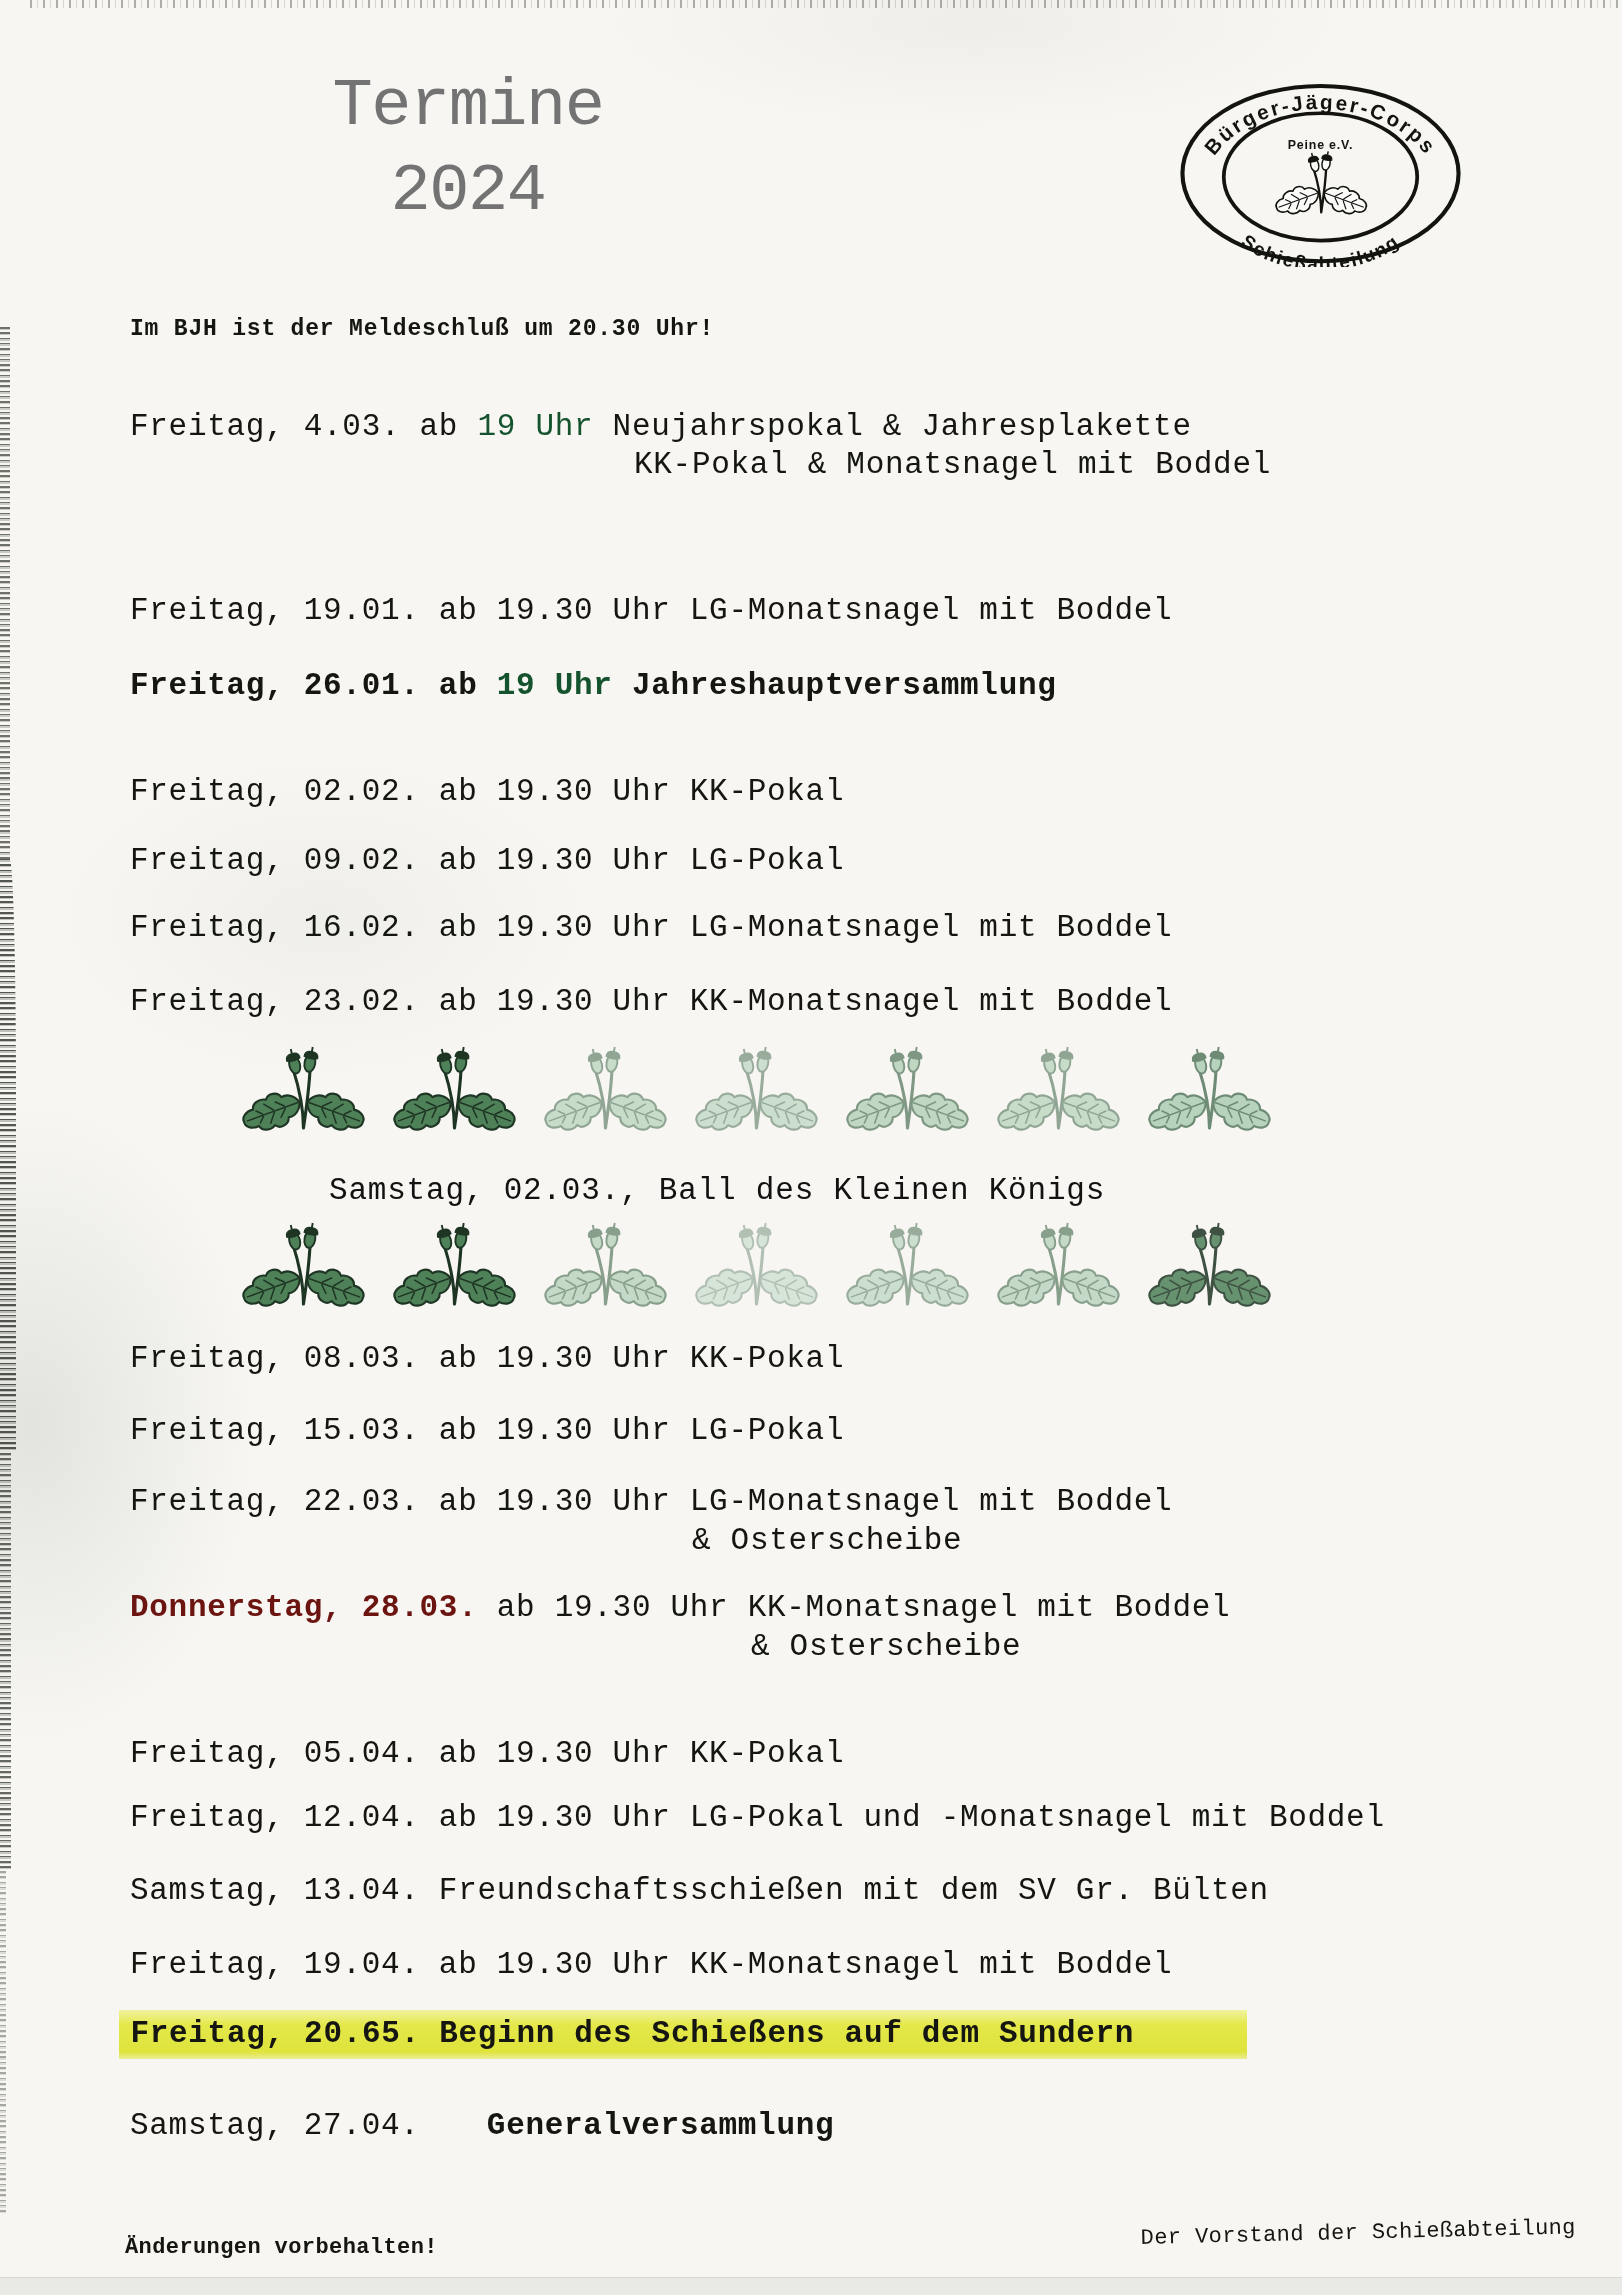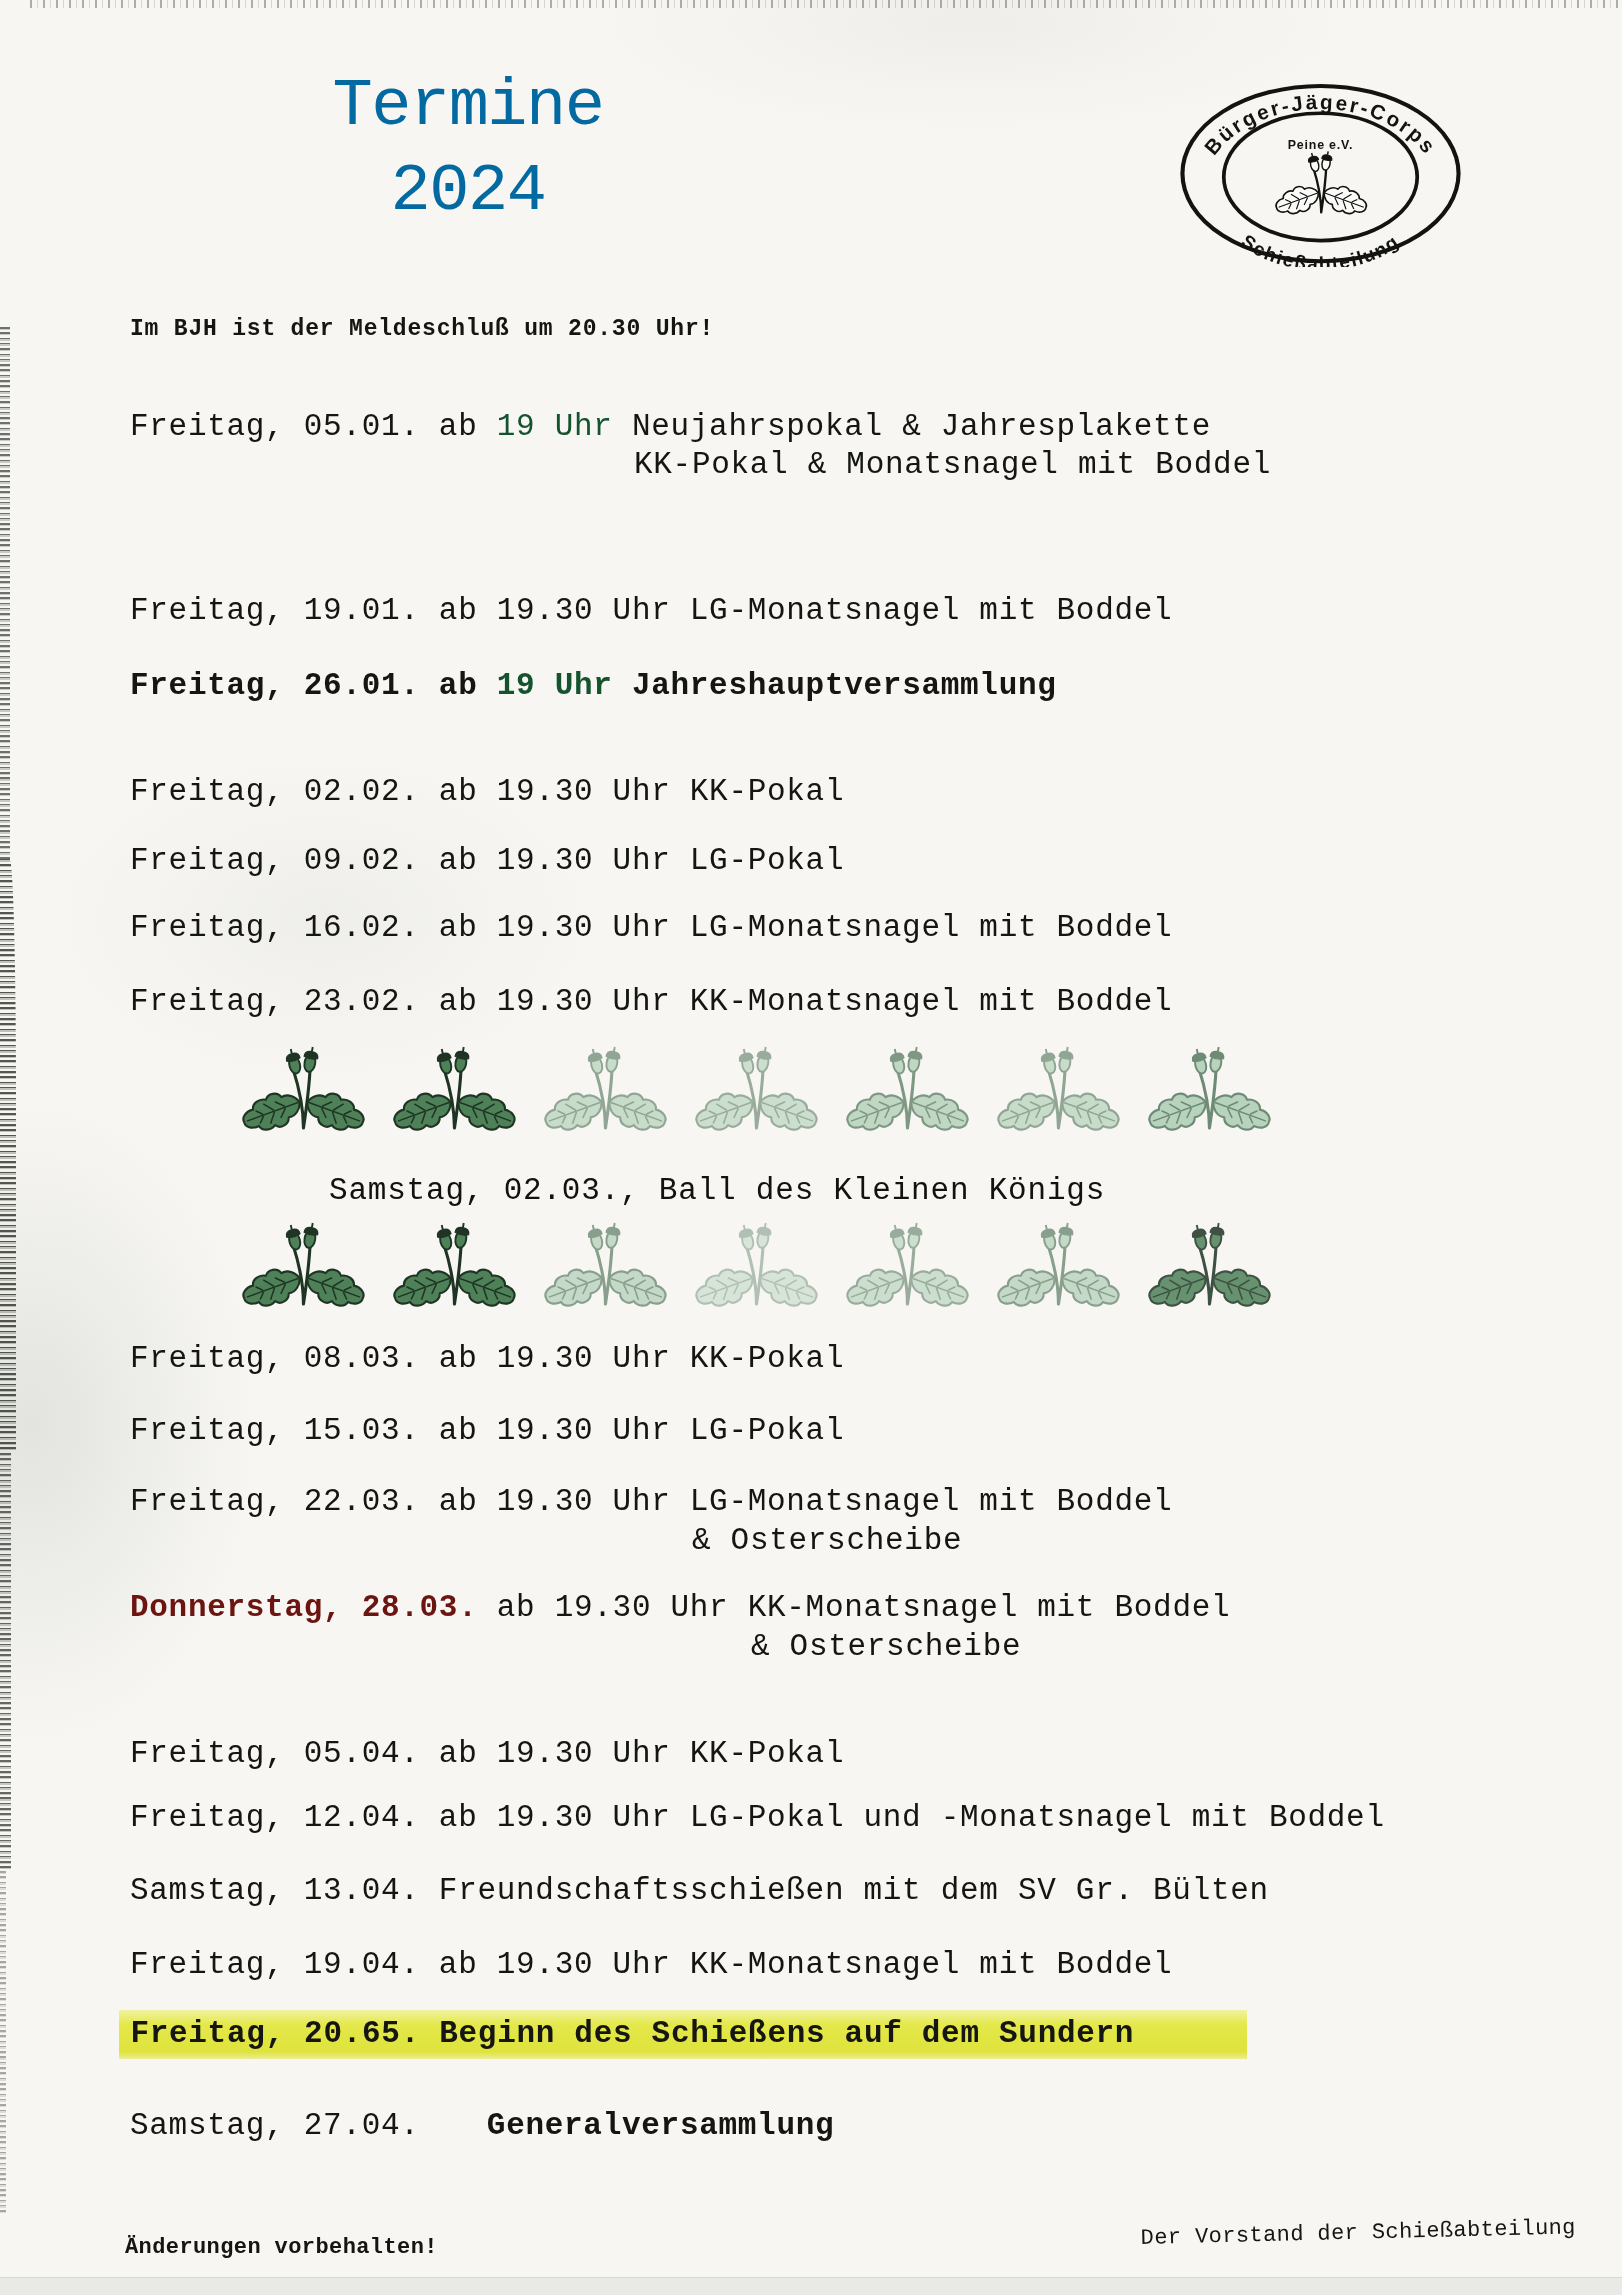--- a/index.html
+++ b/index.html
@@ -14,21 +14,21 @@
         background:repeating-linear-gradient(90deg, rgba(40,42,36,.8) 0 2.3px, rgba(40,42,36,0) 2.3px 6.8px, rgba(40,42,36,.35) 6.8px 8.4px, rgba(40,42,36,0) 8.4px 13px);}
   .bottom-strip{position:absolute;left:0;bottom:0;width:100%;height:16.7px;background:#e9e9e6;border-top:0.8px solid #d6d6d2;}
   .edge{position:absolute;left:0;
         background:repeating-linear-gradient(180deg, rgba(32,38,30,.85) 0 1.5px, rgba(95,100,88,.4) 1.5px 3px, rgba(255,255,255,0) 3px 5.3px);}
   .edge.a{top:327px;height:532px;width:10px;opacity:.75;}
   .edge.b{top:859px;height:593px;width:16px;opacity:.9;border-top-right-radius:40%;}
   .edge.c{top:1453px;height:418px;width:10.6px;opacity:.8;}
   .edge.d{top:1871px;height:342px;width:6px;opacity:.45;}
 
   .title{position:absolute;left:0;width:936px;text-align:center;font-size:67px;line-height:1;
-         letter-spacing:-1.5px;color:#0369a1;}
+         letter-spacing:-1.5px;color:#737373;}
   .t1{top:73px;} .t2{top:158px;}
 
   .logo{position:absolute;left:1175px;top:81px;width:291px;height:186px;}
 
   .notice{position:absolute;left:130px;top:316px;font-size:23px;font-weight:700;letter-spacing:0.8px;white-space:pre;}
 
   .ev{position:absolute;left:130px;font-size:31px;line-height:1.15;letter-spacing:0.7px;white-space:pre;}
   .ev span{display:inline;}
   .bold{font-weight:700;}
   .red2 .c2{color:#14532d;}
@@ -98,21 +98,21 @@
     </text>
     <text class="stamp-text" font-size="15" letter-spacing="1" x="175" y="82" text-anchor="middle">Peine e.V.</text>
     <text class="stamp-text" font-size="23" letter-spacing="2">
       <textPath href="#arcBot" startOffset="50%" text-anchor="middle">Schießabteilung</textPath>
     </text>
     <use href="#oakcluster" transform="translate(175,122) scale(0.88)" class="logo-oak"></use>
   </svg>
 
   <div class="notice">Im BJH ist der Meldeschluß um 20.30 Uhr!</div>
 
-  <div class="ev red2" style="top:409px"><span class="c1">Freitag, 05.01. ab </span><span class="c2">19 Uhr</span><span class="c3"> Neujahrspokal &amp; Jahresplakette</span></div>
+  <div class="ev red2" style="top:409px"><span class="c1">Freitag, 4.03. ab </span><span class="c2">19 Uhr</span><span class="c3"> Neujahrspokal &amp; Jahresplakette</span></div>
   <div class="ev" style="top:447px;left:634px">KK-Pokal &amp; Monatsnagel mit Boddel</div>
   <div class="ev" style="top:593px"><span class="c1">Freitag, 19.01. ab 19.30 Uhr LG-Monatsnagel mit Boddel</span></div>
   <div class="ev bold red2" style="top:668px"><span class="c1">Freitag, 26.01. ab </span><span class="c2">19 Uhr</span><span class="c3"> Jahreshauptversammlung</span></div>
   <div class="ev" style="top:774px"><span class="c1">Freitag, 02.02. ab 19.30 Uhr KK-Pokal</span></div>
   <div class="ev" style="top:843px"><span class="c1">Freitag, 09.02. ab 19.30 Uhr LG-Pokal</span></div>
   <div class="ev" style="top:910px"><span class="c1">Freitag, 16.02. ab 19.30 Uhr LG-Monatsnagel mit Boddel</span></div>
   <div class="ev" style="top:984px"><span class="c1">Freitag, 23.02. ab 19.30 Uhr KK-Monatsnagel mit Boddel</span></div>
 
   <div class="leafrow row1">
     <svg class="oak" viewBox="-75 -52 150 100" style="opacity:1">

